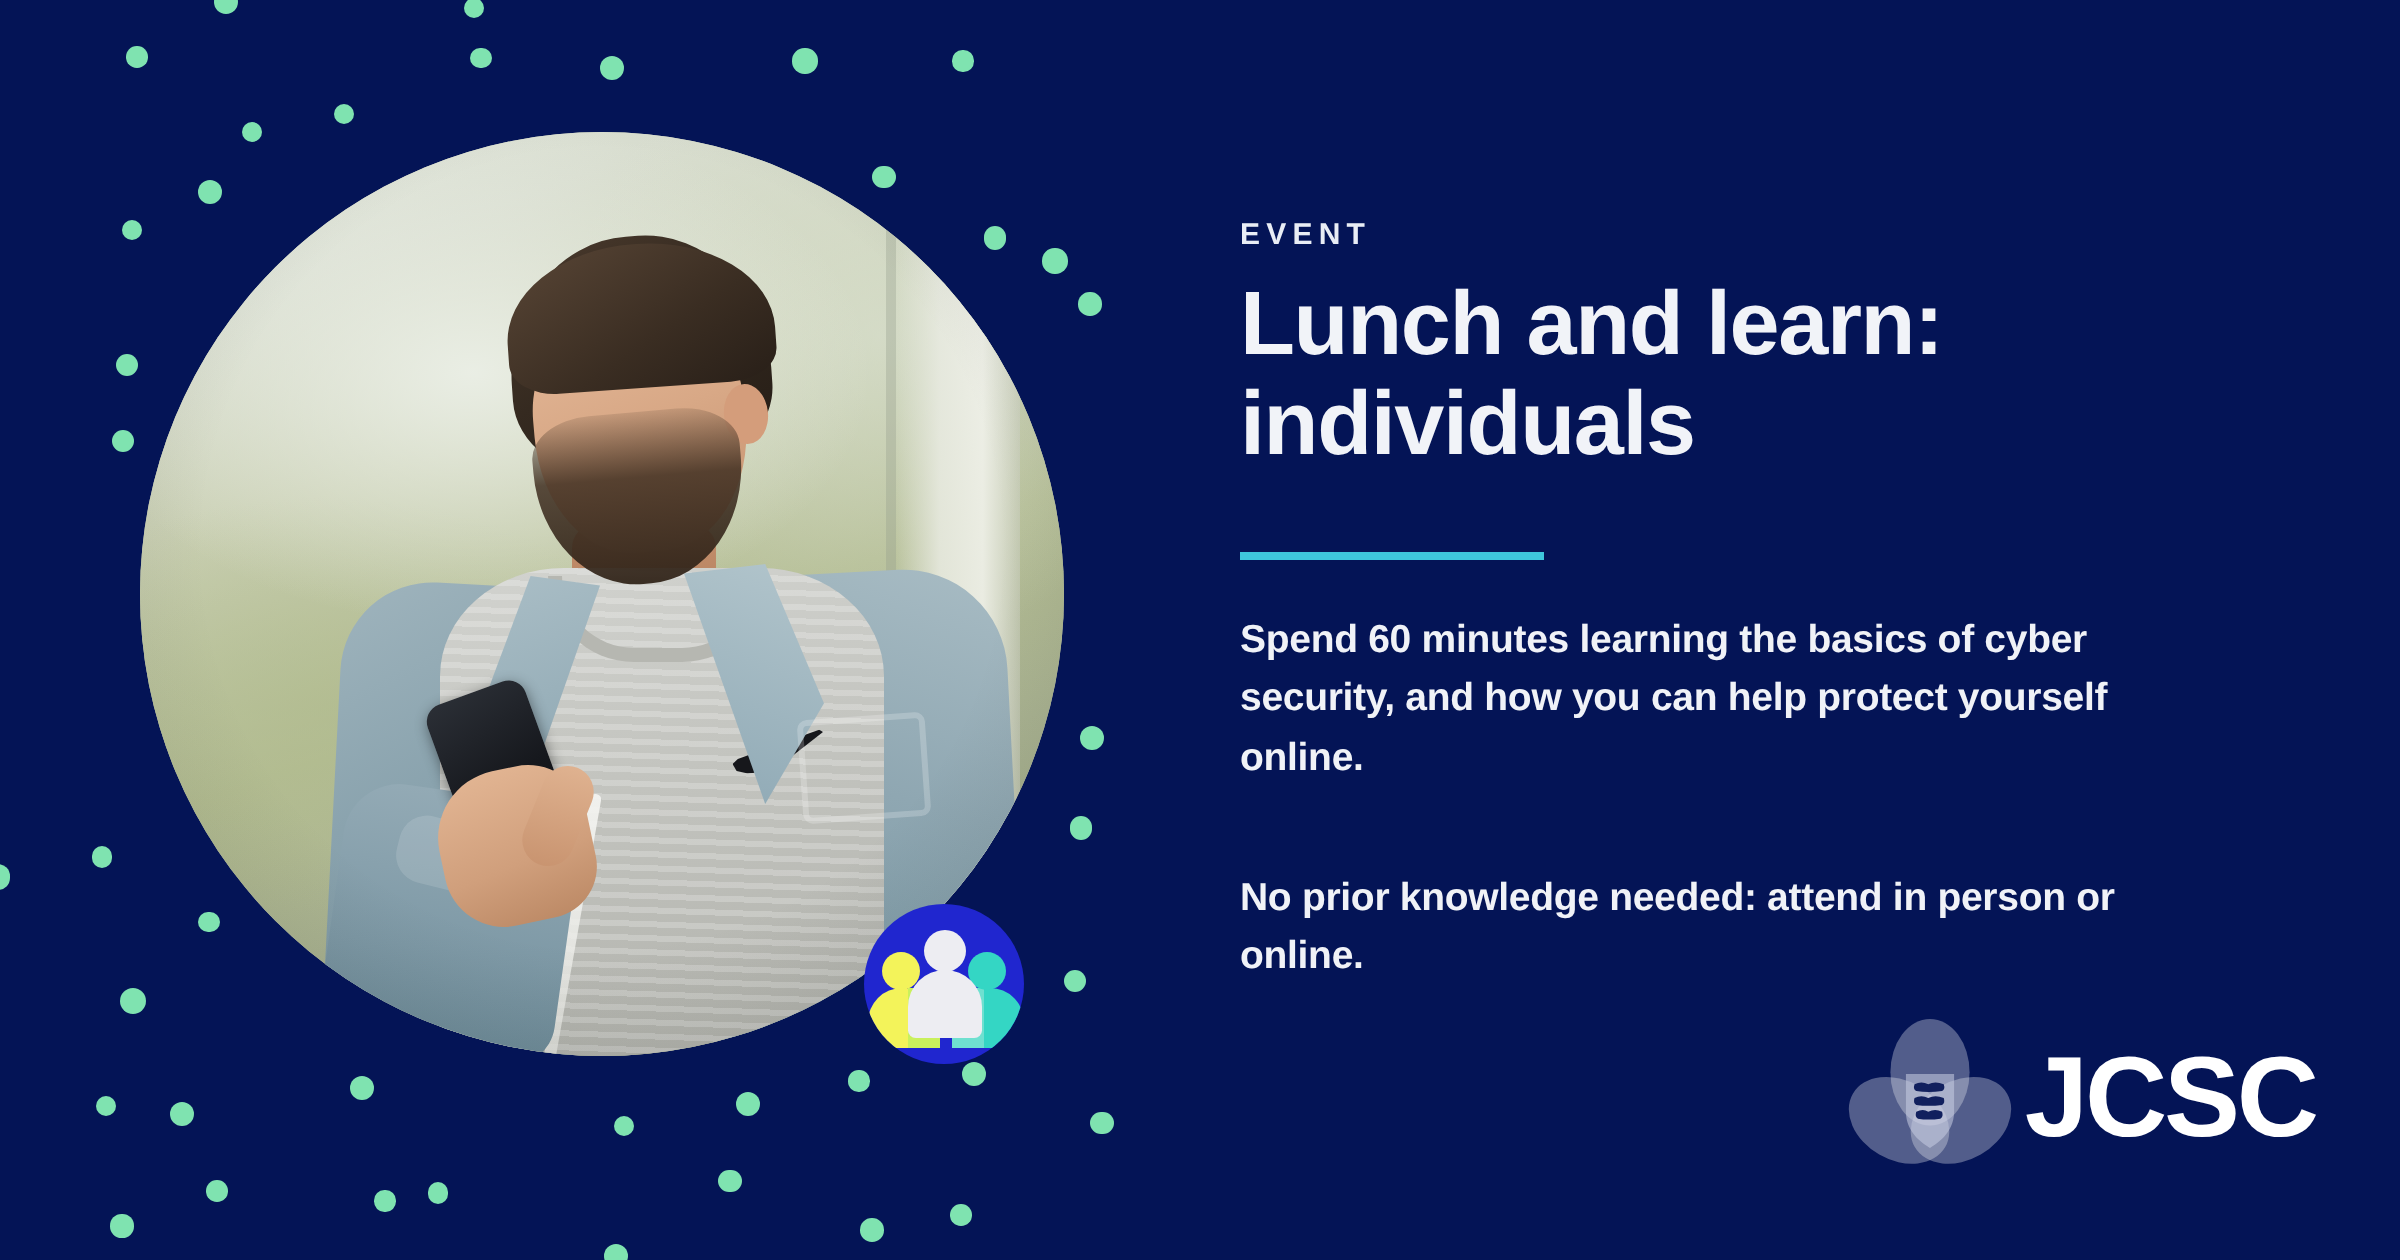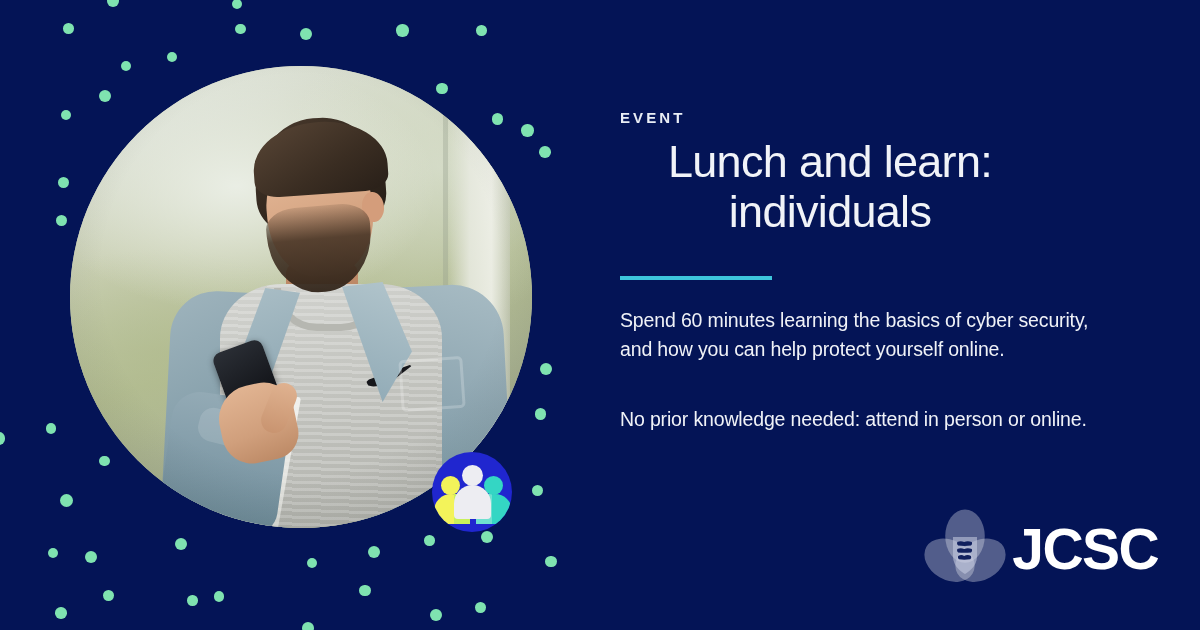--- a/index.html
+++ b/index.html
@@ -236,37 +236,36 @@
     color: #E9EDF5;
     font-size: 15px;
     font-weight: 700;
     letter-spacing: 3.1px;
     line-height: 1;
     margin: 0 0 12px 0;
   }
   #headline {
     color: #F1F3F8;
     font-size: 45px;
-    font-weight: 400;
+    font-weight: 700;
     line-height: 1.12;
     letter-spacing: -0.7px;
     margin: 0;
     max-width: 420px;
-    text-align: center;
   }
   #divider {
     width: 152px;
     height: 4px;
     background: #3EC6DC;
     margin: 38px 0 26px 0;
   }
   .body-para {
     color: #F0F2F7;
     font-size: 19.5px;
-    font-weight: 400;
+    font-weight: 700;
     line-height: 1.52;
     letter-spacing: -0.15px;
     margin: 0;
     max-width: 492px;
   }
   #body-para-2 { margin-top: 40px; }
 
   
   #logo {
     position: absolute;

